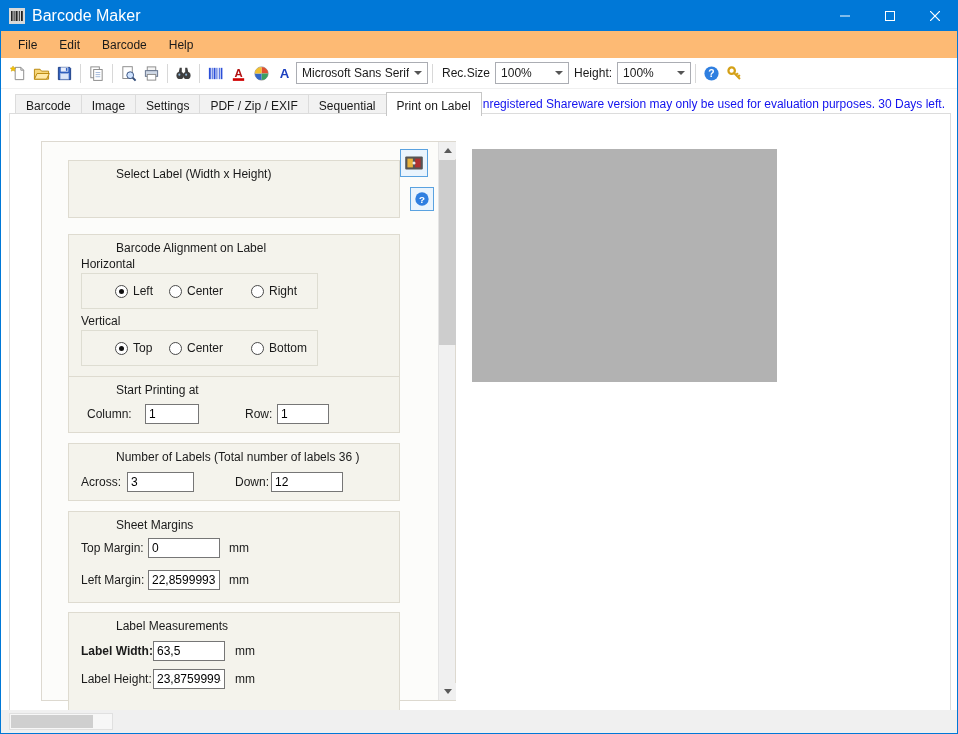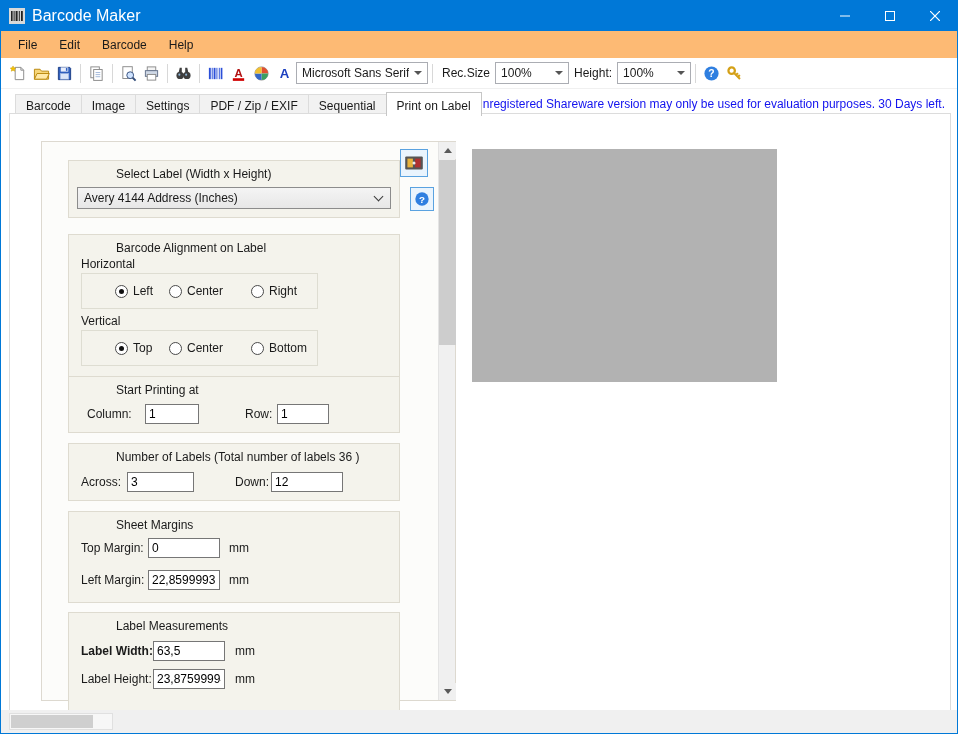--- a/index.html
+++ b/index.html
@@ -255,24 +255,20 @@
     <span class="tab active">Print on Label</span>
     <span class="notice">Unregistered Shareware version may only be used for evaluation purposes. 30 Days left.</span>
   </div>
 
   <div class="content">
 
     <div class="panel">
 
       <div class="group" style="top:18px;height:58px;">
         <span class="gtitle">Select Label  (Width x Height)</span>
-        <div class="combobox">
-          <span>Avery 4144 Address (Inches)</span>
-          <span class="chev"></span>
-        </div>
       </div>
 
       <div class="group" style="top:92px;height:162px;">
         <span class="gtitle">Barcode Alignment on Label</span>
         <span class="glabel" style="left:12px;top:22px;">Horizontal</span>
         <div class="subbox" style="left:12px;top:38px;">
           <span class="rpair" style="left:8px;">
             <span class="radio checked"></span>
             <span>Left</span>
           </span>

